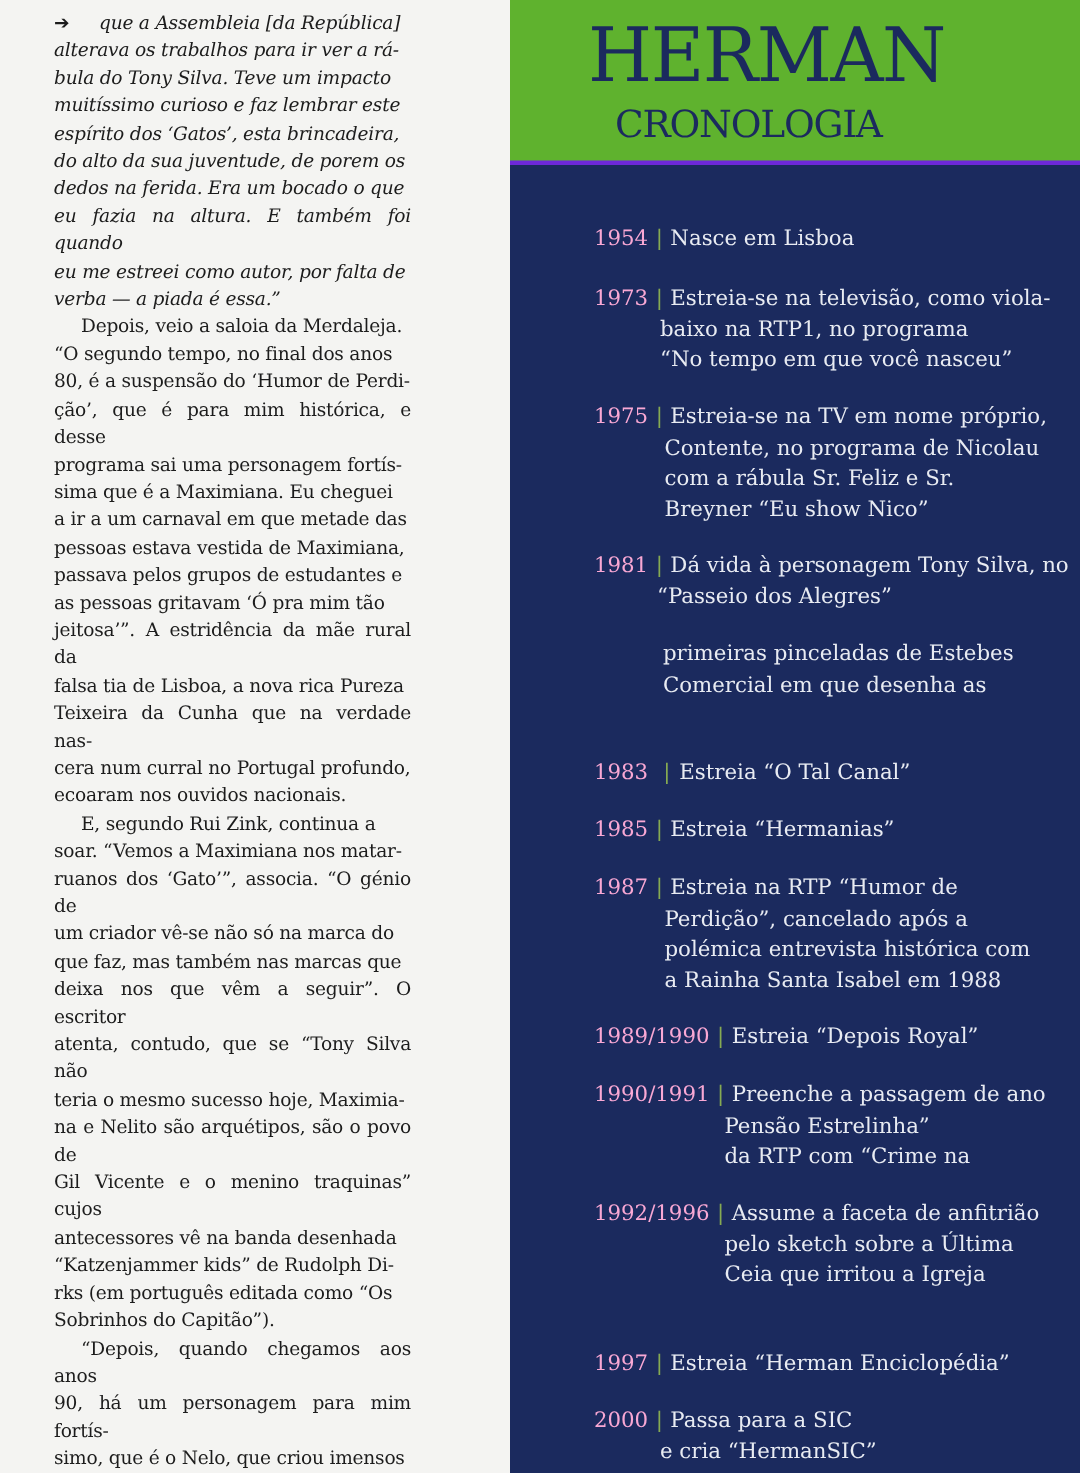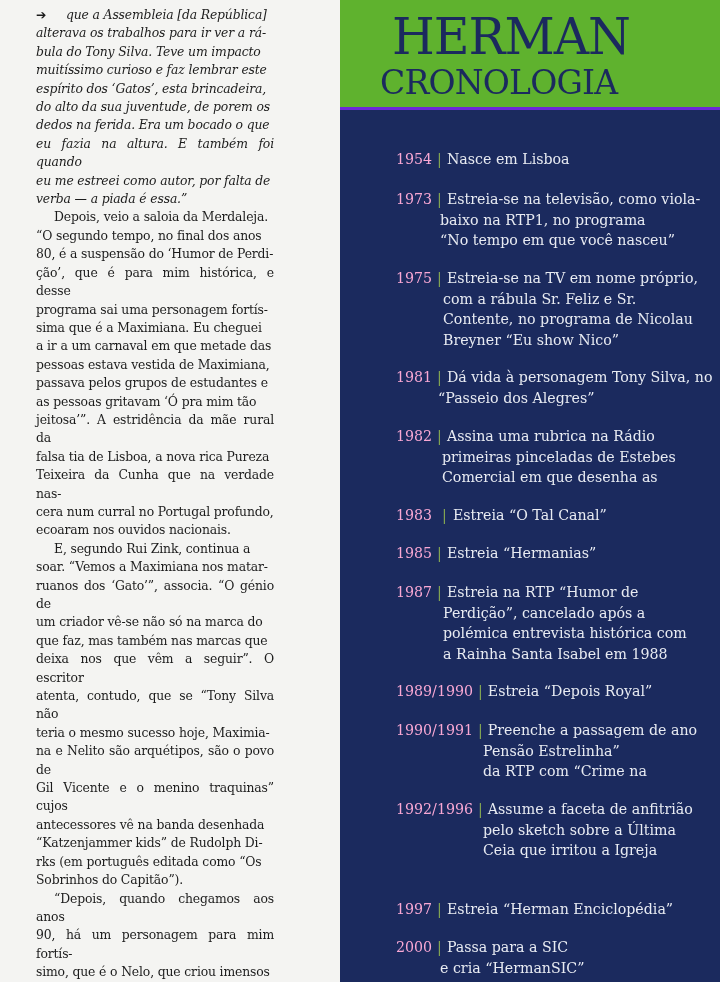--- a/index.html
+++ b/index.html
@@ -29,22 +29,22 @@
       background: #5fb22e;
       border-bottom: 3px solid #6d28d9;
     }
     .title-1 {
       position: absolute; left: 52px; top: 12px;
       font-family: "DejaVu Serif", serif; font-size: 50px; line-height: 50px;
       color: #1b2a5e; letter-spacing: -1px; font-weight: normal;
       transform: scaleX(0.98); transform-origin: left;
     }
     .title-2 {
-      position: absolute; left: 40px; top: 66px;
-      font-family: "DejaVu Serif", serif; font-size: 33px; line-height: 34px;
+      position: absolute; left: 70px; top: 66px;
+      font-family: "DejaVu Serif", serif; font-size: 25px; line-height: 34px;
       color: #1b2a5e; letter-spacing: -0.8px;
     }
     .timeline {
       position: absolute; left: 0; top: 0; width: 380px;
       font-family: "DejaVu Serif", serif; font-size: 14.2px; line-height: 20.5px;
       color: #e8ebf2;
     }
     .entry { position: absolute; left: 56px; width: 320px; }
     .entry .year { color: #f9a8d4; }
     .entry .sep { color: #86aa52; padding: 0 5px; }
@@ -70,30 +70,29 @@
     <div class="entry" style="top:149px">
       <span class="line"><span class="year">1954</span><span class="sep">|</span><span>Nasce em Lisboa</span></span>
     </div>
     <div class="entry" style="top:189px">
       <span class="line"><span class="year">1973</span><span class="sep">|</span><span>Estreia-se na televisão, como viola-</span></span>
       <span class="line" style="padding-left:44px">baixo na RTP1, no programa</span>
       <span class="line" style="padding-left:44px">“No tempo em que você nasceu”</span>
     </div>
     <div class="entry" style="top:268px">
       <span class="line"><span class="year">1975</span><span class="sep">|</span><span>Estreia-se na TV em nome próprio,</span></span>
+      <span class="line" style="padding-left:47px">Contente, no programa de Nicolau</span>
       <span class="line" style="padding-left:47px">com a rábula Sr. Feliz e Sr.</span>
-      <span class="line" style="padding-left:47px">Contente, no programa de Nicolau</span>
       <span class="line" style="padding-left:47px">Breyner “Eu show Nico”</span>
     </div>
     <div class="entry" style="top:367px">
       <span class="line"><span class="year">1981</span><span class="sep">|</span><span>Dá vida à personagem Tony Silva, no</span></span>
       <span class="line" style="padding-left:42px">“Passeio dos Alegres”</span>
     </div>
     <div class="entry" style="top:426px">
-      <span class="line"><span class="year">1982</span><span class="sep">|</span><span>Assina uma rubrica na Rádio</span></span>
       <span class="line" style="padding-left:46px">primeiras pinceladas de Estebes</span>
       <span class="line" style="padding-left:46px">Comercial em que desenha as</span>
     </div>
     <div class="entry" style="top:505px">
       <span class="line"><span class="year">1983</span><span class="sep" style="padding:0 6px 0 10px">|</span><span>Estreia “O Tal Canal”</span></span>
     </div>
     <div class="entry" style="top:543px">
       <span class="line"><span class="year">1985</span><span class="sep">|</span><span>Estreia “Hermanias”</span></span>
     </div>
     <div class="entry" style="top:582px">

